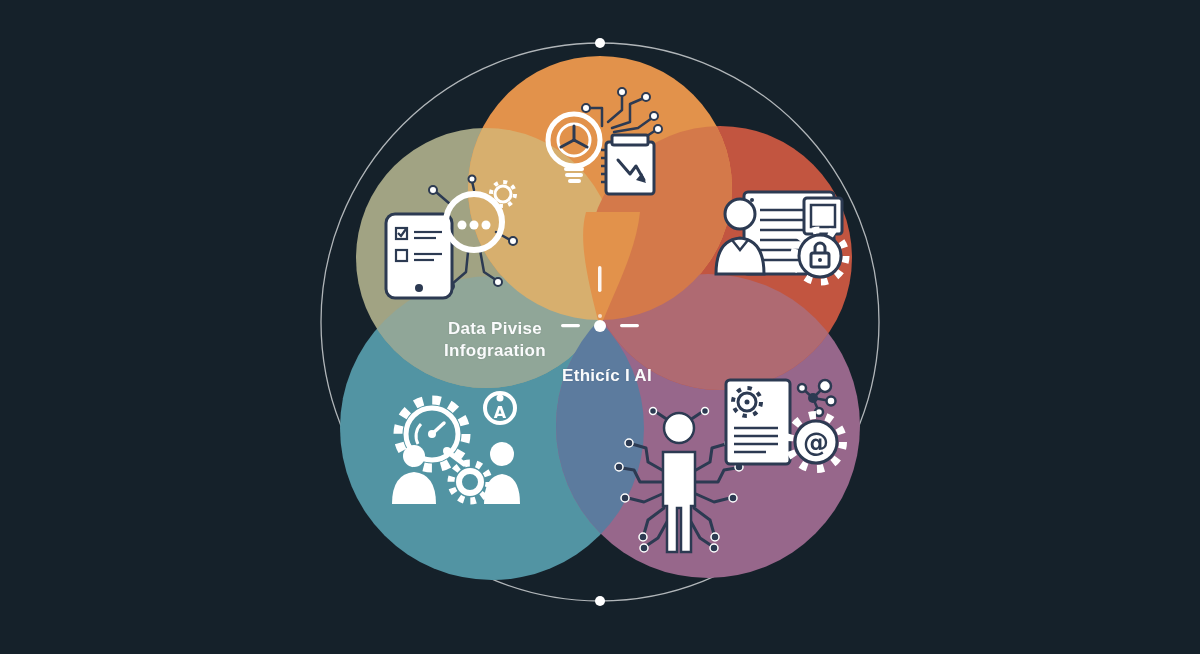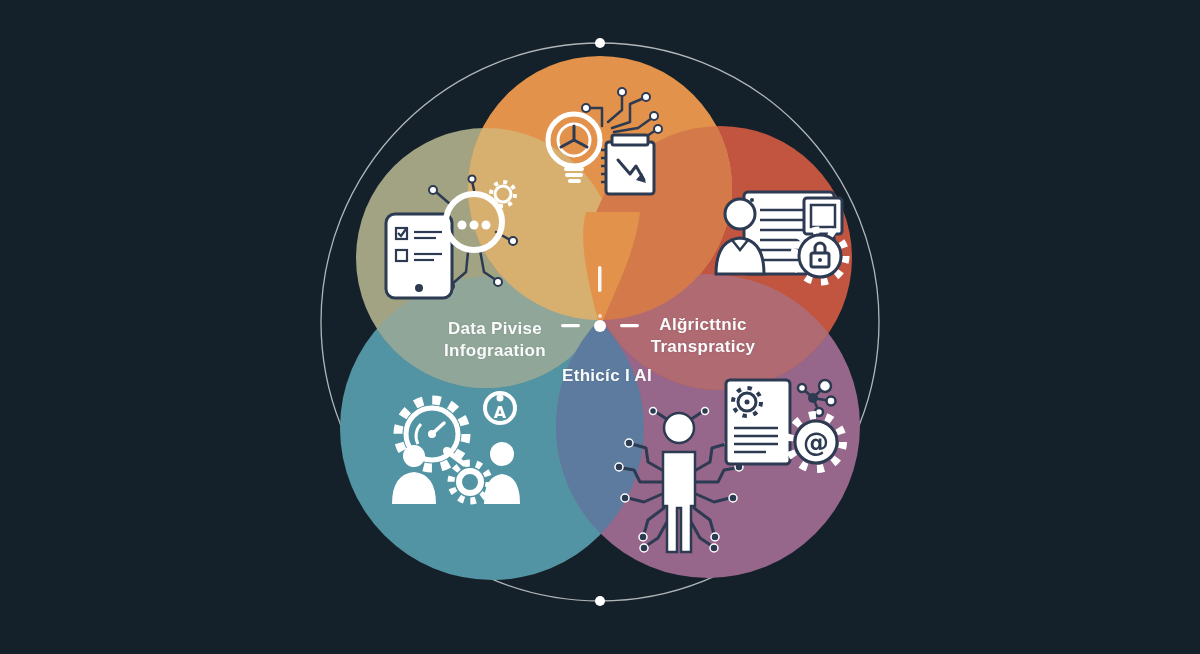--- a/index.html
+++ b/index.html
@@ -246,22 +246,18 @@
     <text x="96" y="75" text-anchor="middle" font-size="26" font-weight="bold" fill="#2c3a52" font-family="DejaVu Sans, sans-serif">@</text>
   </g>
 </svg>
 
 
 <div class="lbl" style="left:495px;top:318px;">
   <div>Data Pivise</div>
   <div>Infograation</div>
 </div>
 
-<div class="lbl" style="left:703px;top:314px;">
-  <div>Alğricttnic</div>
-  <div>Transpraticy</div>
-</div>
 
 <div class="lbl" style="left:607px;top:365px;">
   <div>Ethicíc I AI</div>
 </div>
 
 </div>
 
 </body></html>

